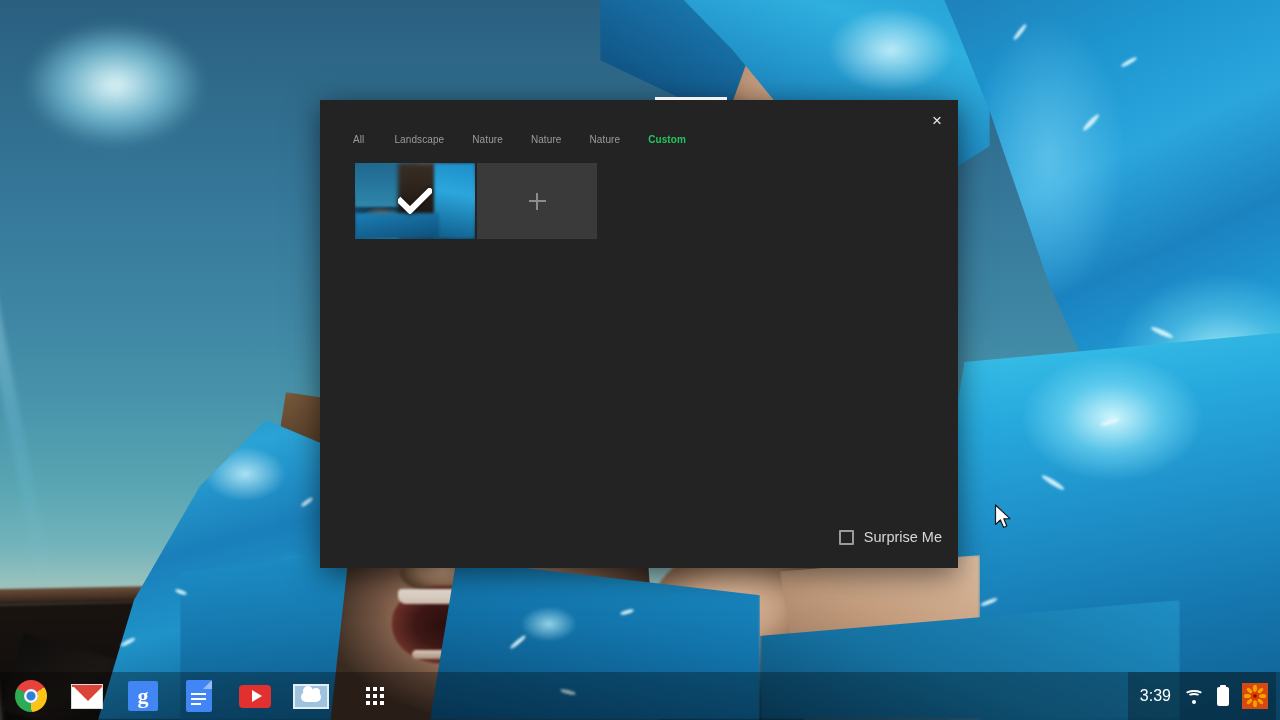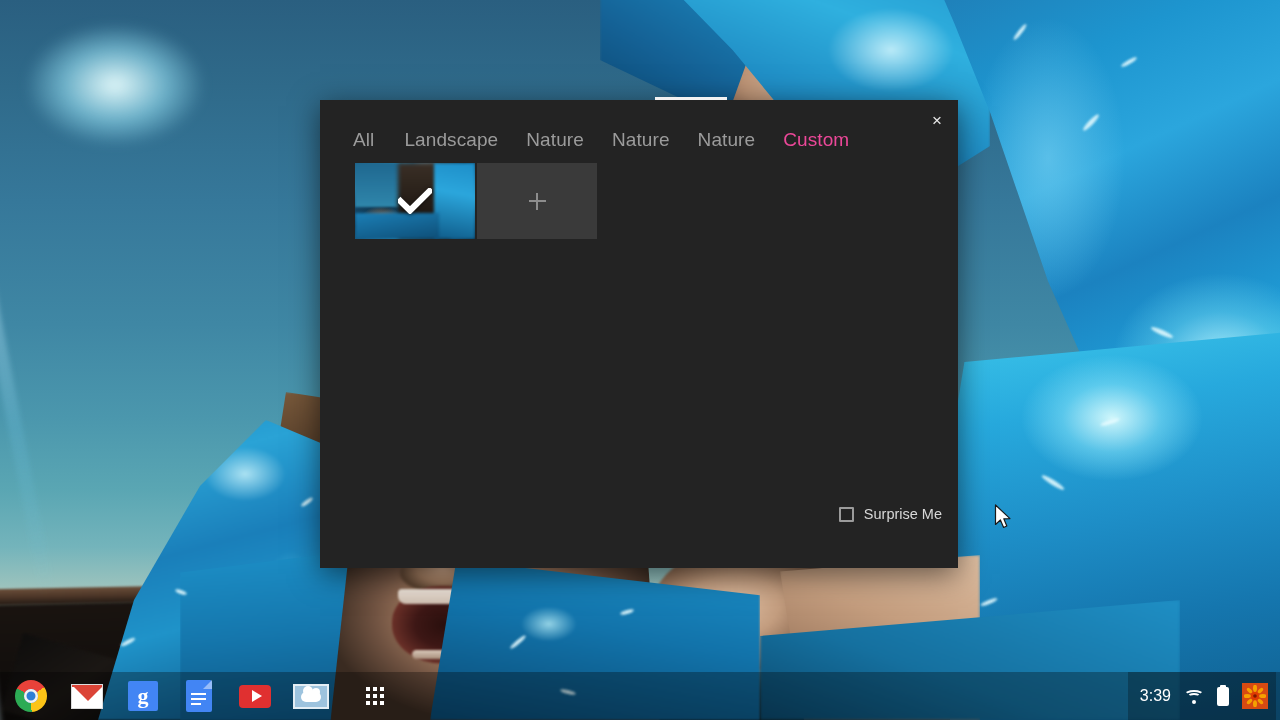--- a/index.html
+++ b/index.html
@@ -209,25 +209,25 @@
     display:flex; align-items:center; justify-content:center;
     color:#e8e8e8; font-size:17px; line-height:1; cursor:pointer;
     font-family:"Liberation Sans", sans-serif;
   }
 
   .tabs {
     display:flex; align-items:center; gap:0;
     padding:21px 0 0 33px; height:58px;
   }
   .tab {
-    color:#9b9b9b; font-size:19px; padding:0 14px; cursor:pointer;
+    color:#9b9b9b; font-size:10px; padding:0 14px; cursor:pointer;
     white-space:nowrap; letter-spacing:.1px;
   }
   .tab:first-child { padding-left:0; padding-right:16px; }
-  .tab.active { color:#ec4899; font-weight:normal; }
+  .tab.active { color:#22c55e; font-weight:bold; }
 
   .grid {
     display:flex; flex-wrap:wrap; gap:2px;
     padding:0 0 0 335px; margin-left:-335px; padding-left:335px;
   }
   .grid-wrap { padding-left:15px; margin-top:5px; }
   .grid { padding:0; margin:0; margin-left:20px; }
 
   .thumb {
     position:relative; width:120px; height:76px; overflow:hidden;
@@ -266,21 +266,21 @@
   .add-tile {
     width:120px; height:76px; background:#3a3a3a; cursor:pointer;
     display:flex; align-items:center; justify-content:center;
     position:relative;
   }
   .plus-h { position:absolute; width:17px; height:1.5px; background:#8d8d8d; }
   .plus-v { position:absolute; width:1.5px; height:17px; background:#8d8d8d; }
 
   .picker-footer {
     position:absolute; left:0; right:0; bottom:0; height:62px;
-    display:flex; align-items:flex-start; justify-content:flex-end;
+    display:flex; align-items:center; justify-content:flex-end;
     padding-right:16px; gap:9px;
   }
   .surprise-wrap { display:flex; align-items:center; gap:10px; cursor:pointer; }
   .cbox {
     width:15px; height:15px; border:2px solid #9b9b9b; background:transparent;
     border-radius:1px;
   }
   .surprise-label { color:#d8d8d8; font-size:14.5px; }
 
   

